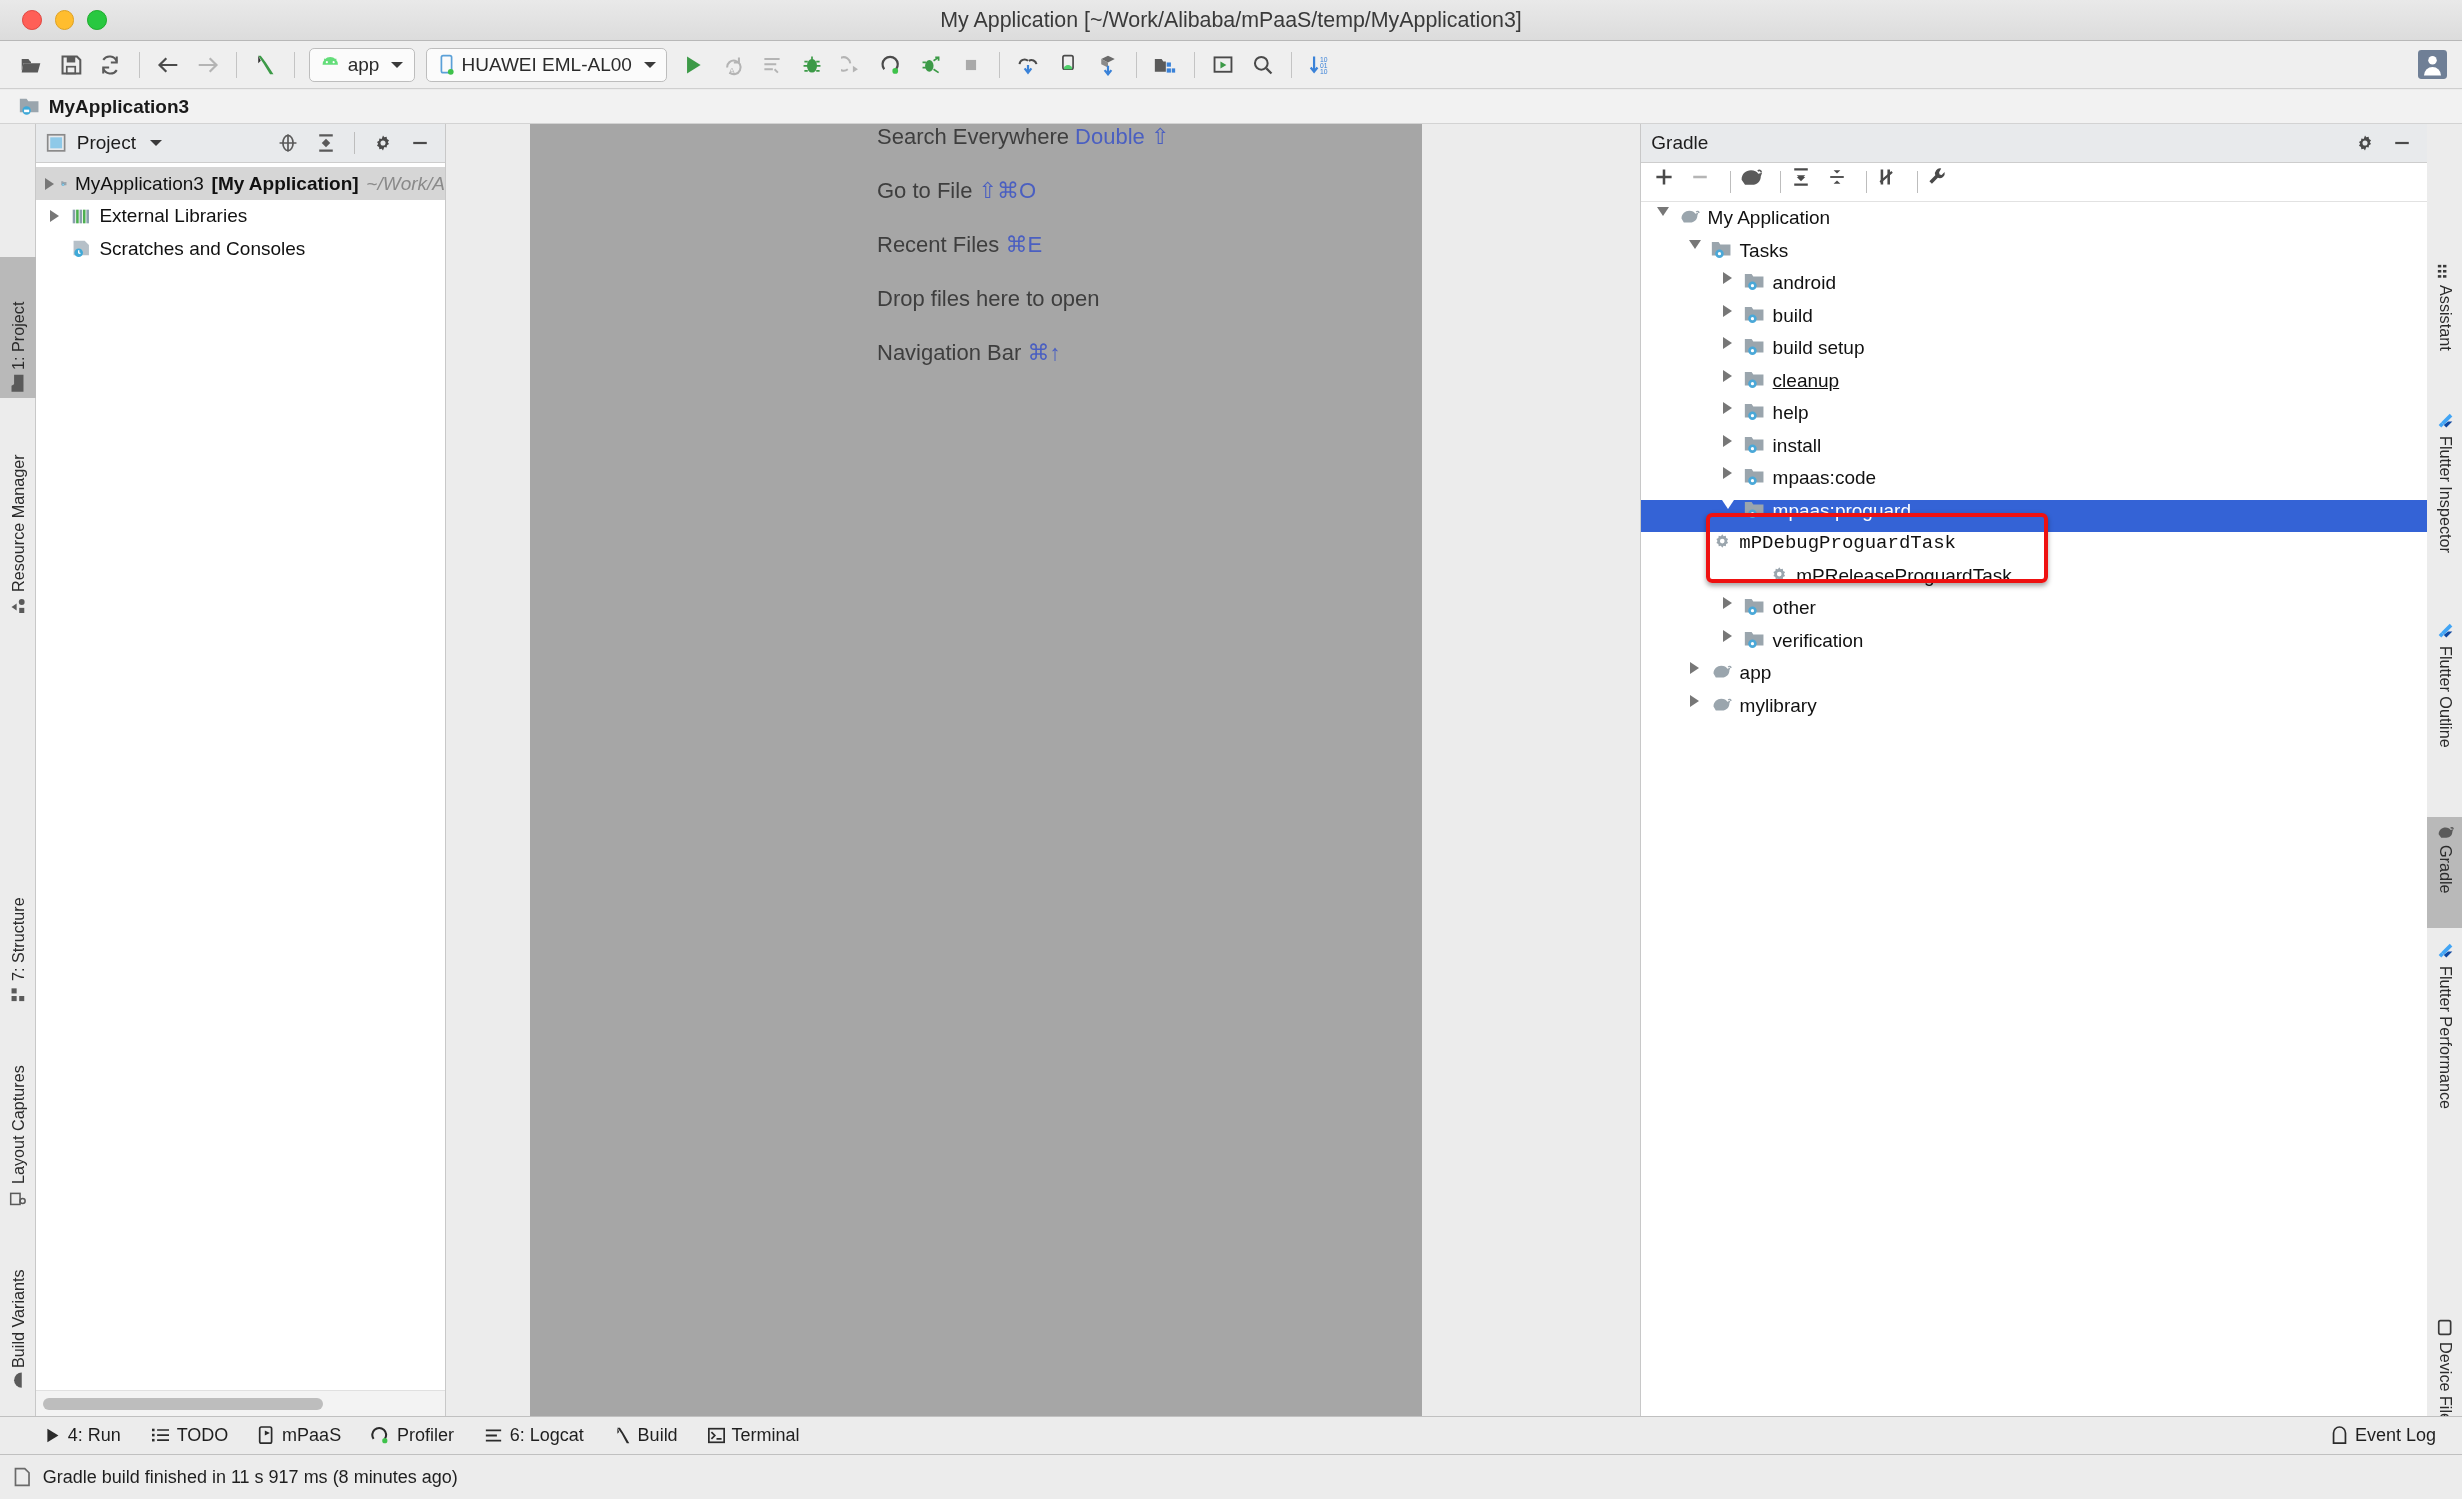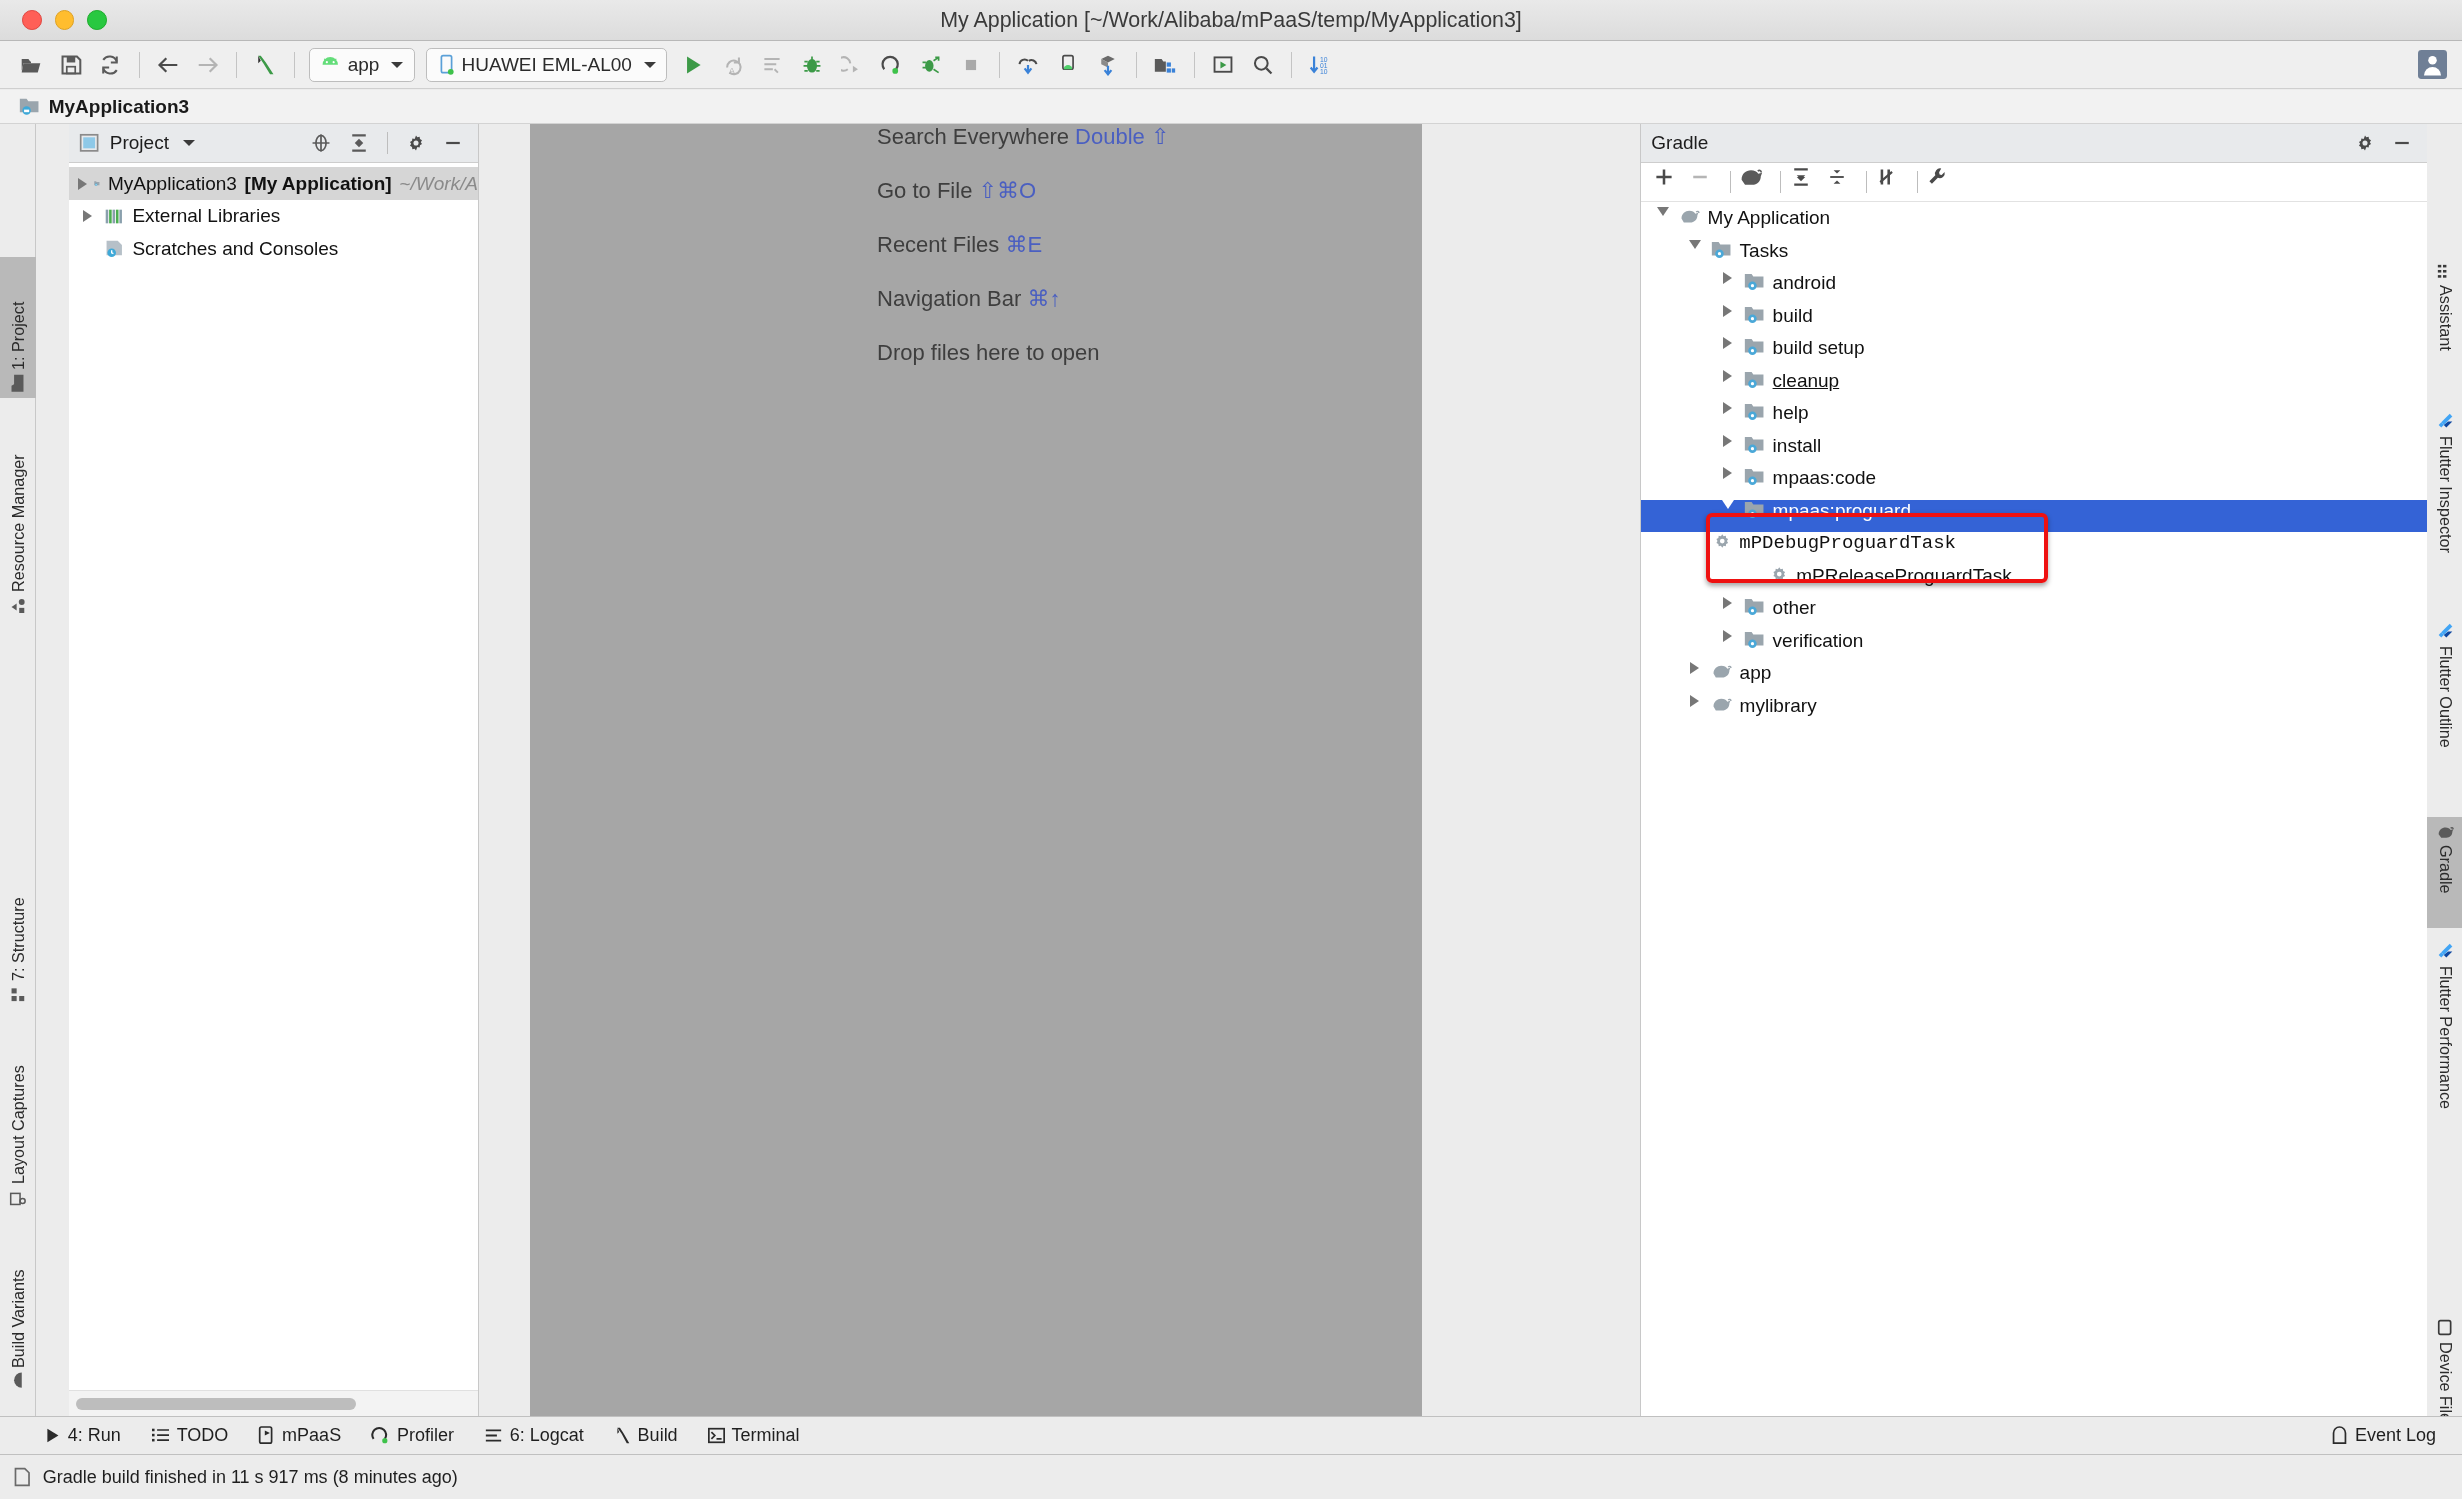--- a/index.html
+++ b/index.html
@@ -72,21 +72,21 @@
     padding-top: 6.8px;
   }
   .vtab.up { writing-mode: vertical-rl; transform: rotate(180deg); }
   .vtab.down { writing-mode: vertical-rl; }
   .vtab.active { background: #b9b9b9; }
 
   
   .project-panel {
     position: absolute; left: 36px; top: 124px; width: 410px; height: 1292px;
     background: #ffffff; border-right: 0.9px solid #c8c8c8;
-    display: flex; flex-direction: column; margin-left: 33px;
+    display: flex; flex-direction: column;
   }
   .panel-head {
     height: 39px; background: #e8eaec; border-bottom: 0.9px solid #cdcdcd;
     display: flex; align-items: center; padding: 0 10.3px; gap: 8.5px;
   }
   .panel-head .title { font-size: 19px; color: #1d1d1d; }
   .panel-head .spacer { flex: 1; }
   .panel-head .hbtn { width: 29px; height: 29px; display: flex; align-items: center; justify-content: center; }
   .hsep { width: 0.9px; height: 22px; background: #bdbdbd; margin: 0 5.1px; }
 
@@ -520,25 +520,25 @@
     </div>
     <div class="hint">
       <span>Go to File</span>
       <span class="key">⇧⌘O</span>
     </div>
     <div class="hint">
       <span>Recent Files</span>
       <span class="key">⌘E</span>
     </div>
     <div class="hint">
+      <span>Drop files here to open</span>
+    </div>
+    <div class="hint">
       <span>Navigation Bar</span>
       <span class="key">⌘↑</span>
-    </div>
-    <div class="hint">
-      <span>Drop files here to open</span>
     </div>
   </div>
 </div>
 
 <div class="gradle-panel">
   <div class="panel-head">
     <span class="title">Gradle</span>
     <div class="spacer"></div>
     <div class="hbtn">
       <svg width="22" height="22" viewBox="0 0 26 26">

